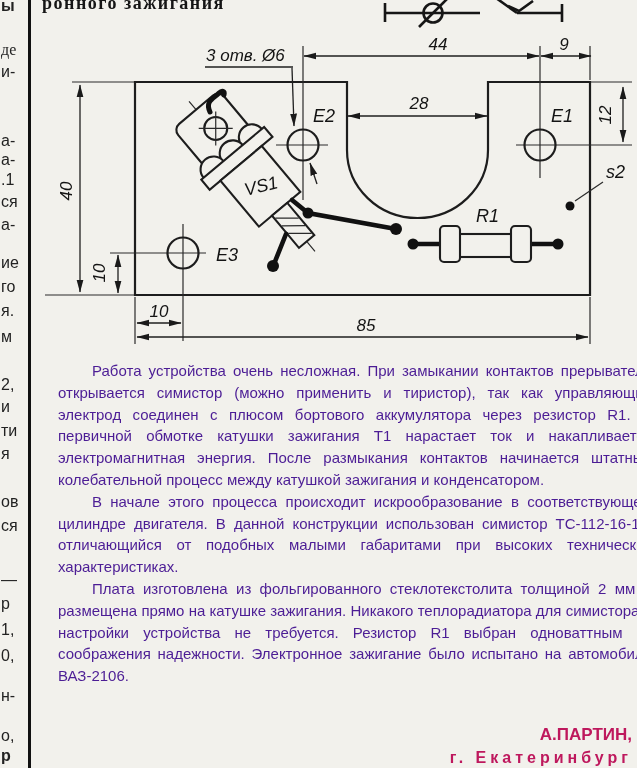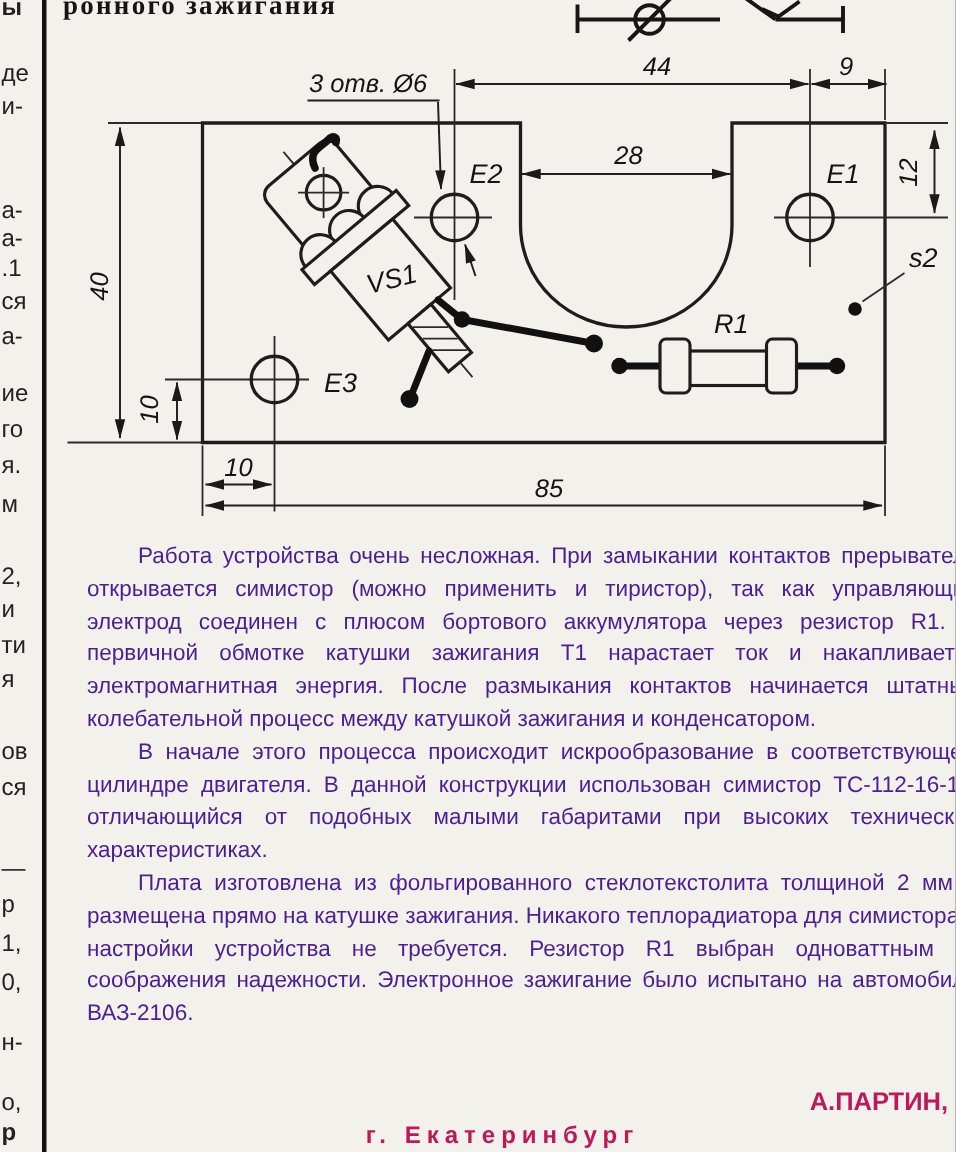--- a/index.html
+++ b/index.html
@@ -29,40 +29,40 @@
   .body-text{
     position:absolute;left:38px;top:360px;width:594px;
     font-size:15px;line-height:21.8px;text-align:justify;color:#4c1d95;margin-left:20px;
   }
   .body-text p{margin:0;text-indent:34px;}
   .signature{
     position:absolute;left:38px;top:723px;width:594px;text-align:right;
     font-weight:bold;color:#be185d;
   }
   .signature .name{font-size:17px;line-height:23px;}
-  .signature .city{font-size:16px;line-height:23px;letter-spacing:4px;text-align:center;}
+  .signature .city{font-size:16px;line-height:23px;letter-spacing:4px;}
   
   .bd{stroke:#1d1d1d;stroke-width:2.2;fill:none;}
   .thin{stroke:#2a2a2a;stroke-width:1.2;fill:none;}
   .dim{stroke:#1f1f1f;stroke-width:1.3;fill:none;}
   .comp{stroke:#1d1d1d;stroke-width:2.1;fill:var(--paper);}
   .lead{stroke:#111;stroke-width:4.6;fill:none;stroke-linecap:round;}
   .pad{fill:#111;stroke:none;}
   .lbl{font-family:"Liberation Sans",sans-serif;font-style:italic;font-size:17px;fill:#141414;}
   .lbl2{font-family:"Liberation Sans",sans-serif;font-style:italic;font-size:18px;fill:#141414;}
   .frag{stroke:#161616;stroke-width:2.6;fill:none;}
 </style>
 </head>
 <body>
 
 <div class="page">
 
   <div class="margin-strip">
       <span class="b" style="top: -2px;">ы</span>
-      <span style="top: 42px;">де</span>
+      <span style="top: 42px; font-family: Liberation Serif, serif;">де</span>
       <span style="top: 64px;">и-</span>
       <span style="top: 86px; margin-left: 27px;">ер</span>
       <span style="top: 133px;">а-</span>
       <span style="top: 152px;">а-</span>
       <span style="top: 172px;">.1</span>
       <span style="top: 194px;">ся</span>
       <span style="top: 217px;">а-</span>
       <span style="top: 255px;">ие</span>
       <span style="top: 279px;">го</span>
       <span style="top: 303px;">я.</span>

